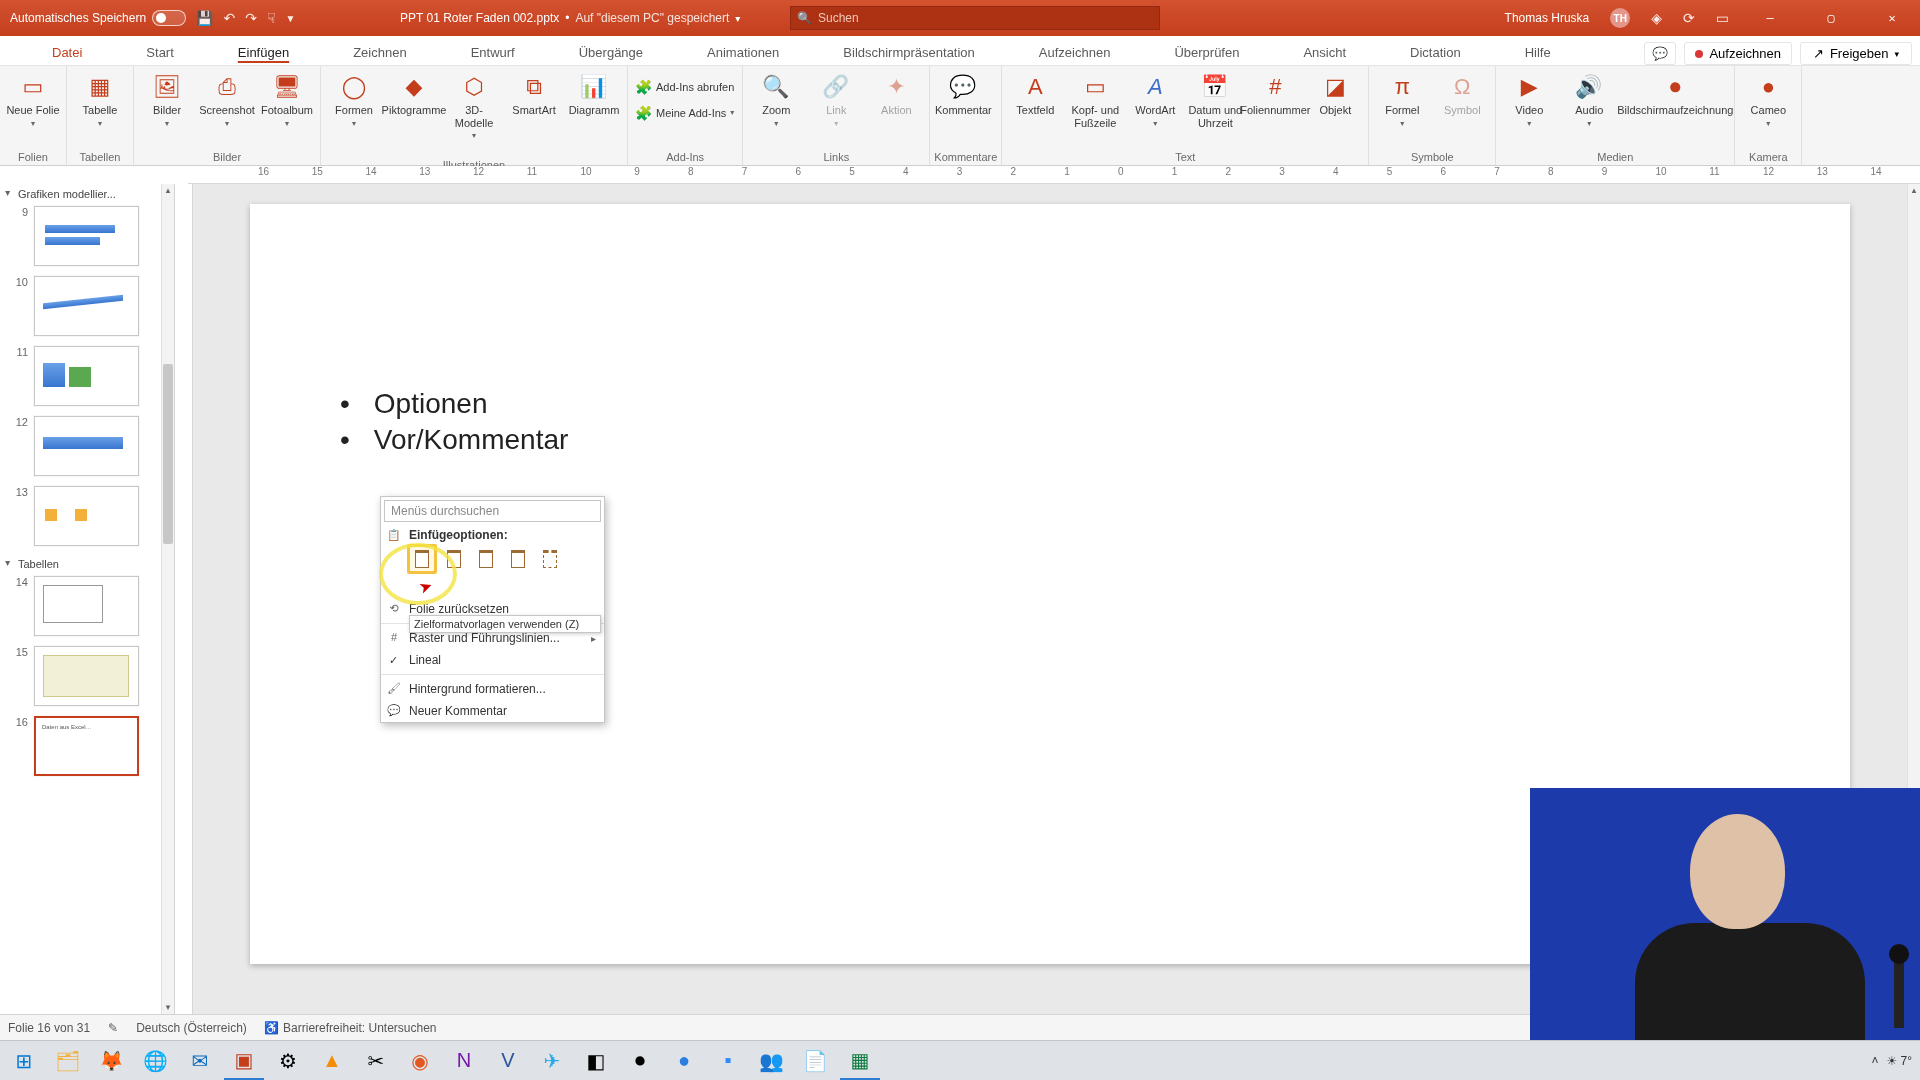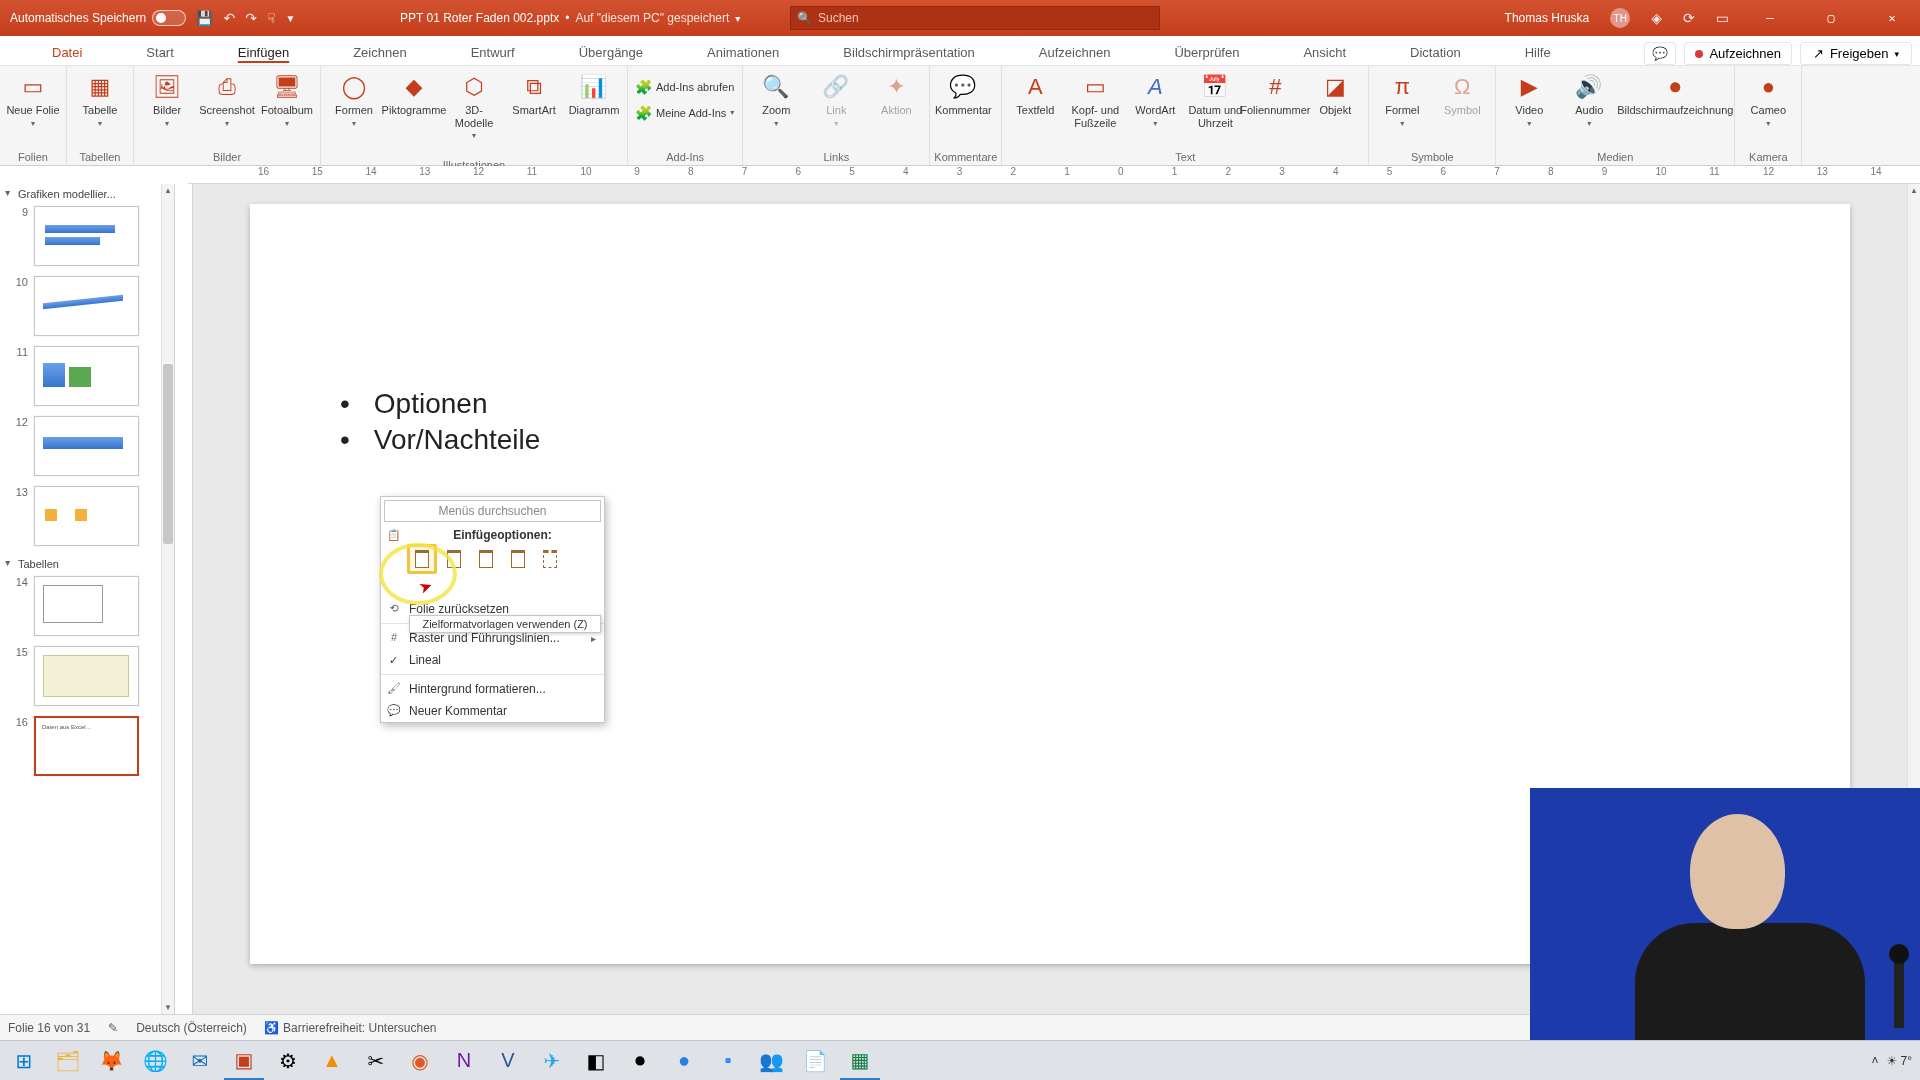--- a/index.html
+++ b/index.html
@@ -12,21 +12,21 @@
 .toggle { width: 34px; height: 16px; border: 1px solid rgba(255,255,255,.7); border-radius: 8px; background: rgba(255,255,255,.15); position: relative; }
 .toggle::after { content:""; position:absolute; width:10px; height:10px; border-radius:50%; background:#fff; top:2px; left:3px; }
 .qat-icon { font-size:14px; opacity:.9; }
 .title-center { position:absolute; left:400px; display:flex; align-items:center; gap:6px; }
 .save-status { opacity:.85; }
 .dd { font-size:10px; }
 .search-box { position:absolute; left:790px; width:370px; height:24px; background:#ad3113; border:1px solid rgba(0,0,0,.15); display:flex; align-items:center; padding:0 6px; gap:6px; }
 .search-box input { background:transparent; border:none; outline:none; color:#fff; font-size:12px; width:100%; }
 .search-box input::placeholder { color:#f3c8ba; }
 .title-right { margin-left:auto; display:flex; align-items:center; gap:21px; padding-right:8px; }
-.avatar { width:20px; height:20px; border-radius:50%; background:#e4968b; display:flex; align-items:center; justify-content:center; font-size:10px; font-weight:400; }
+.avatar { width:20px; height:20px; border-radius:50%; background:#e4968b; display:flex; align-items:center; justify-content:center; font-size:10px; font-weight:700; }
 .win-btn { width:40px; height:34px; display:flex; align-items:center; justify-content:center; font-family:Consolas,monospace; }
 
 
 .tabs-row { height:30px; background:#fff; border-bottom:1px solid #e5e5e5; display:flex; align-items:flex-end; font-size:13px; position:relative; }
 .tabs-row .tab { padding:6px 12px 5px; color:#5a5a5a; cursor:pointer;margin-left:40px; }
 .tabs-row .tab.active { text-decoration: underline; text-decoration-color:#c43e1c; text-underline-offset:4px; text-decoration-thickness:2px; color:#222; }
 .tabs-row .tab:first-child { color:#c43e1c; }
 .tabs-right { margin-left:auto; display:flex; align-items:center; gap:8px; padding-right:8px; }
 .rec-btn { border:1px solid #e5e5e5; padding:3px 10px; border-radius:3px; display:flex; align-items:center; gap:6px; }
 .rec-dot { width:8px; height:8px; border-radius:50%; background:#d93838; }
@@ -68,21 +68,21 @@
 
 .canvas-wrap { flex:1; display:flex; background:#e9e9e9; position:relative; }
 .canvas-inner { flex:1; display:flex; }
 .slide { margin:20px auto 0; width:1600px; height:760px; background:#fff; box-shadow:0 2px 6px rgba(0,0,0,.25); position:relative; }
 .slide-title { position:absolute; left:90px; top:70px; font-size:68px; font-family:Calibri,"Segoe UI",sans-serif; color:#222; }
 .slide-body { position:absolute; left:90px; top:180px; font-size:28px; font-family:Calibri,sans-serif; color:#222; }
 .bullet { display:flex; gap:24px; margin:4px 0; }
 .bullet::before { content:"•"; }
 
 
-.ctx { position:absolute; left:380px; top:496px; width:225px; background:#fff; border:1px solid #c6c6c6; box-shadow:2px 3px 8px rgba(0,0,0,.25); font-size:12px; color:#333;text-align:center; }
+.ctx { position:absolute; left:380px; top:496px; width:225px; background:#fff; border:1px solid #c6c6c6; box-shadow:2px 3px 8px rgba(0,0,0,.25); font-size:12px; color:#333; }
 .ctx .search { margin:3px; border:1px solid #c6c6c6; padding:3px 6px; color:#888; }
 .ctx .hdr { padding:3px 8px 2px 28px; font-weight:600; position:relative; }
 .ctx .hdr .sic, .ctx .item .sic { position:absolute; left:6px; top:3px; width:14px; height:14px; display:flex; align-items:center; justify-content:center; font-size:11px; color:#666; }
 .ctx .paste-row { display:flex; gap:6px; padding:2px 6px 4px 28px; }
 .ctx .paste-opt { width:26px; height:26px; border:1px solid transparent; display:flex; align-items:center; justify-content:center; font-size:16px; color:#8a5a2b; position:relative; }
 .ctx .paste-opt .clip { width:14px; height:18px; border:1px solid #9d6a33; border-top:3px solid #9d6a33; background:#fff; }
 .ctx .paste-opt.hover { border:1px solid #f4c242; background:#fff9e3; }
 .ctx .paste-opt.hover::after { content:""; position:absolute; inset:-3px; border:2px solid #f4c242; border-radius:2px; pointer-events:none; }
 .ctx .tip { position:absolute; left:28px; top:118px; right:3px; background:#fff; border:1px solid #c6c6c6; padding:2px 4px; font-size:11px; box-shadow:1px 1px 4px rgba(0,0,0,.2); }
 .ctx .sep { border-top:1px solid #e3e3e3; margin:3px 0; }
@@ -473,21 +473,21 @@
   <div class="ruler-v"></div>
 
   <div class="canvas-wrap">
     <div class="canvas-inner">
       <div class="slide">
         <div class="slide-body">
           <div class="bullet">
               <span>Optionen</span>
             </div>
           <div class="bullet">
-              <span>Vor/Nachteile</span>
+              <span>Vor/Kommentar</span>
             </div>
         </div>
       </div>
     </div>
     <div class="scrollbar-right">
       <div class="arr" style="top:0">▴</div>
       <div class="arr" style="bottom:0">▾</div>
     </div>
   </div>
 </div>

